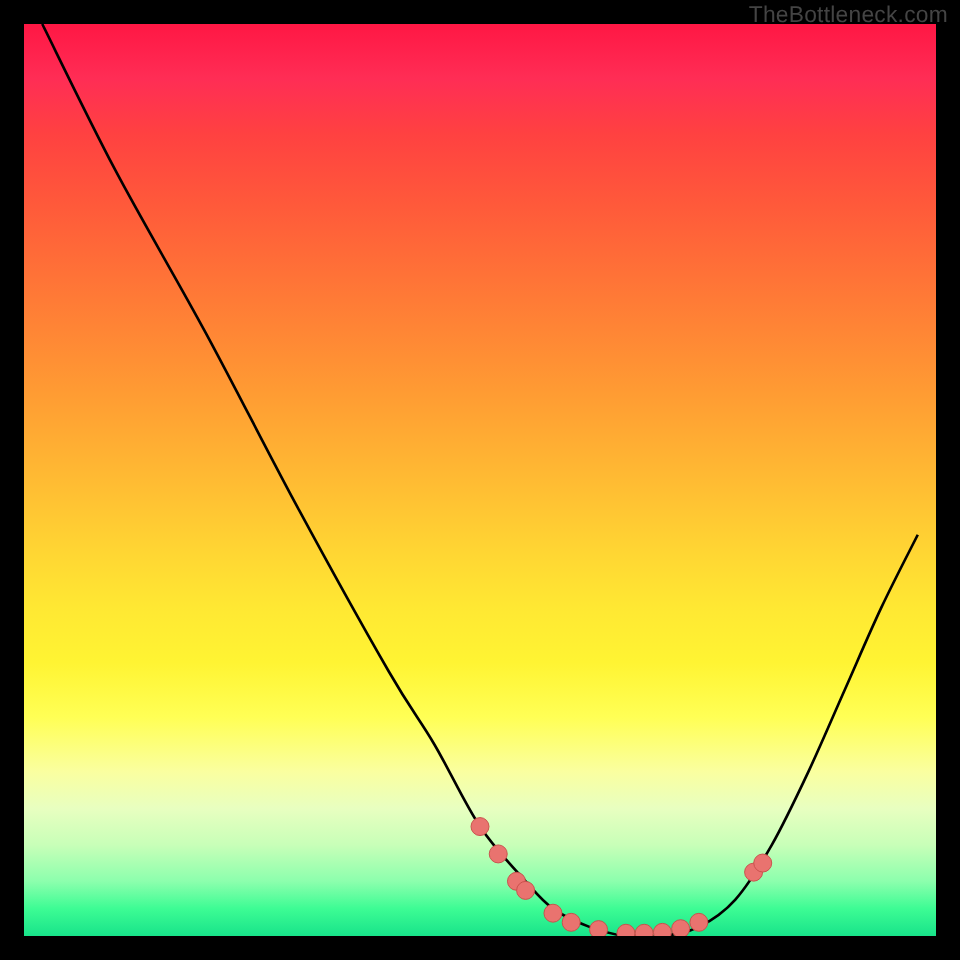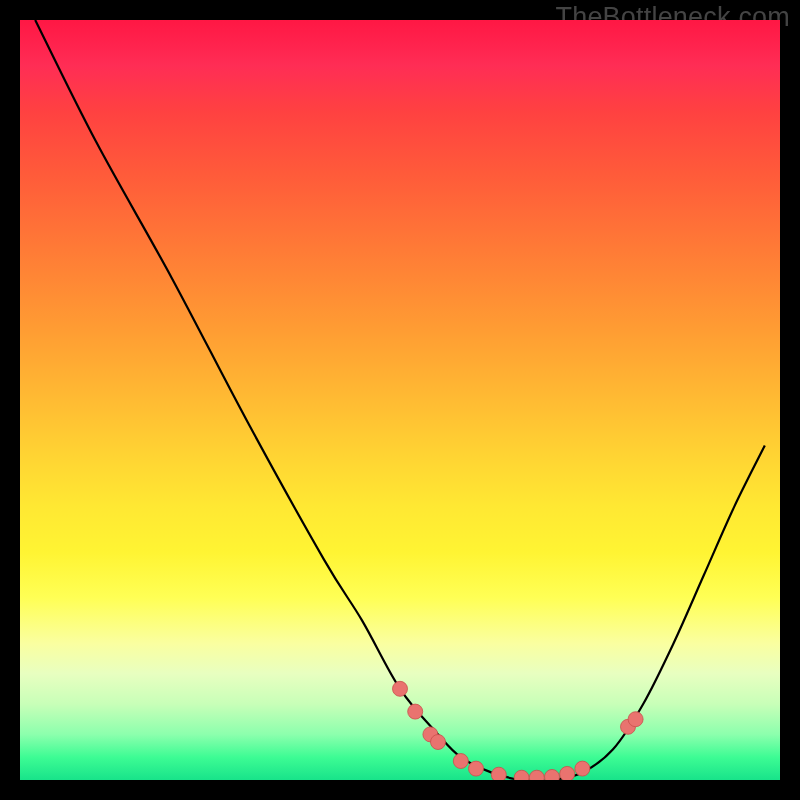--- a/index.html
+++ b/index.html
@@ -50,21 +50,21 @@
     left: 0;
     top: 0;
     width: 100%;
     height: 100%;
   }
   .watermark {
     position: absolute;
     top: 2px;
     right: 10px;
     color: #444;
-    font-size: 27px;
+    font-size: 19px;
     font-weight: 500;
     letter-spacing: 0.2px;
     user-select: none;
     margin-left: 13px;
   }
 </style>
 </head>
 <body>
 
 <div class="frame">

